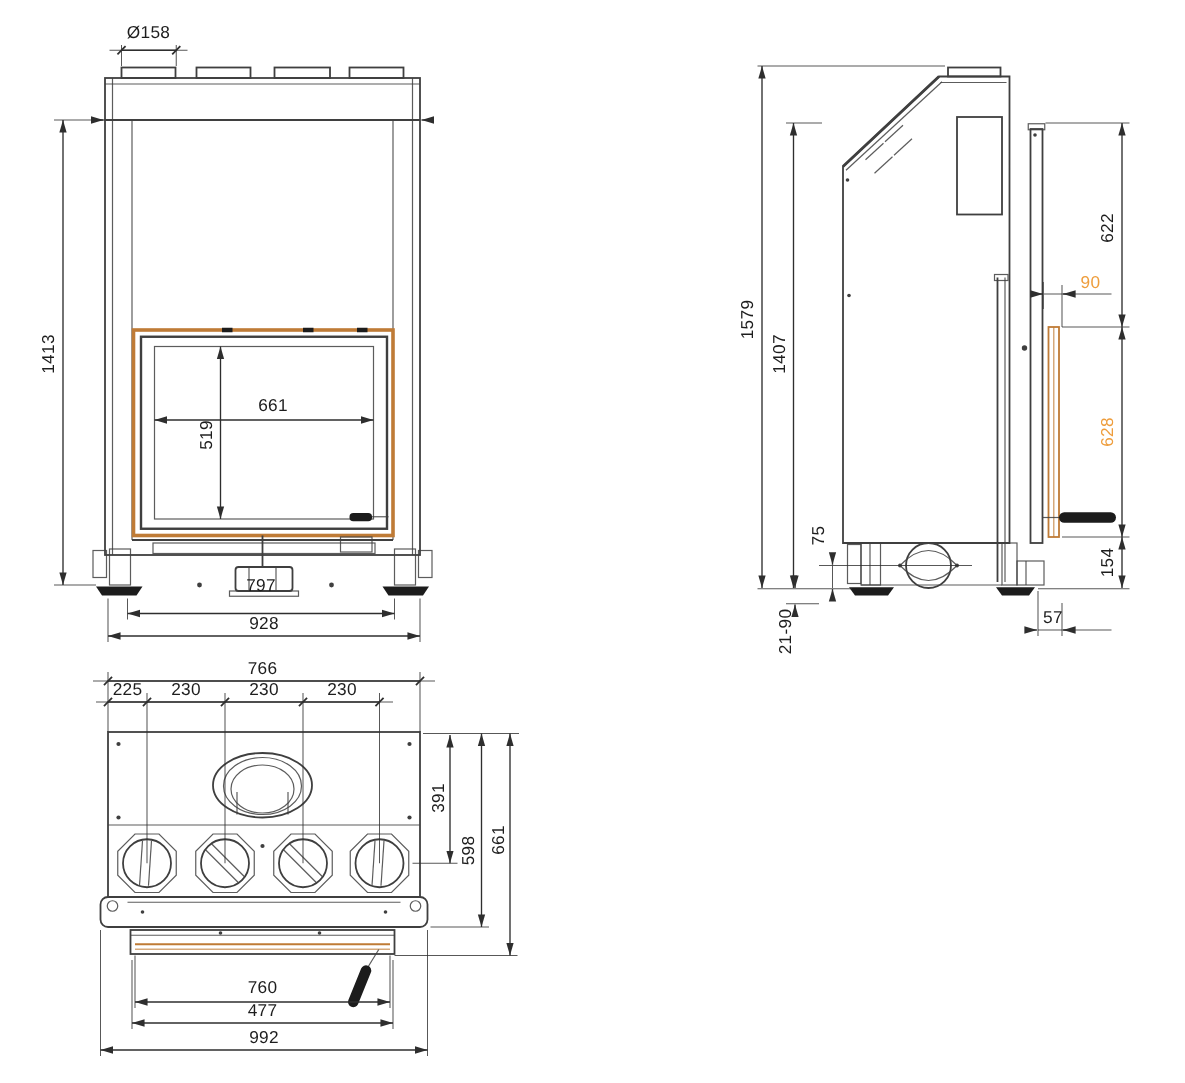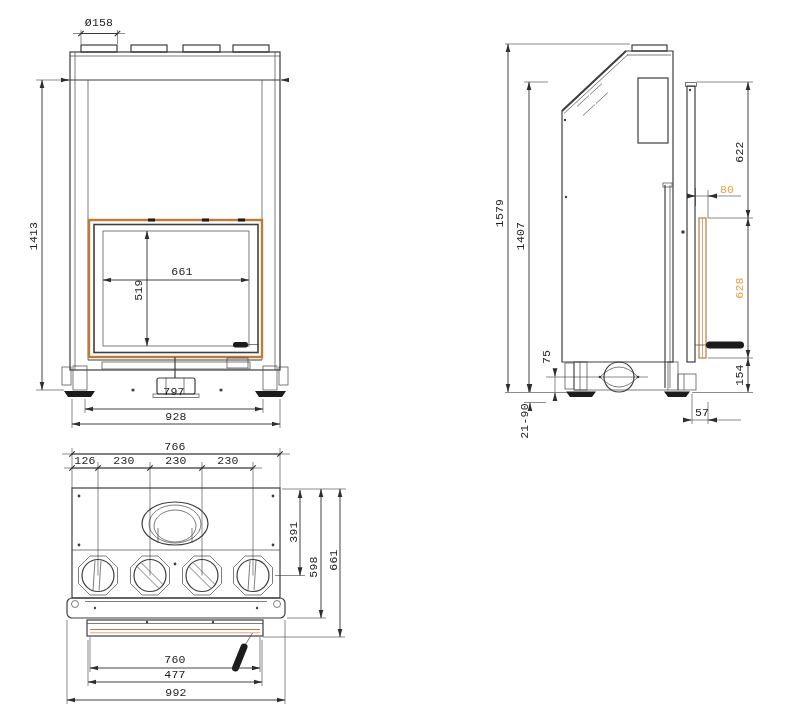--- a/index.html
+++ b/index.html
@@ -1,18 +1,18 @@
 <!DOCTYPE html>
 <html style="--background: #ffffff; --line: #3f3f3f; --dim: #2e2e2e; --frame: #bf7b36; --accent_text: #ee9d3c; --handle: #1c1c1c;"><head>
 <meta charset="utf-8">
 <style>
   html,body{margin:0;padding:0;background:#fff;}
   #canvas{
     position:relative;width:790px;height:722px;background:var(--background,#fff);
-    font-family:Liberation Mono, monospace;overflow:hidden;
+    font-family:Liberation Sans, sans-serif;overflow:hidden;
   }
   svg{position:absolute;left:0;top:0;}
   .ol{stroke:var(--line,#3f3f3f);fill:none;stroke-width:1.2px;}
   .olt{stroke:var(--line,#3f3f3f);fill:none;stroke-width:.8px;opacity:.85;}
   .ol2{stroke:var(--line,#2b2b2b);fill:none;stroke-width:1.9px;}
   .org{stroke:var(--frame,#bf7b36);fill:none;stroke-width:2.4px;}
   .org1{stroke:var(--frame,#bf7b36);fill:none;stroke-width:1.2px;}
   .orgl{stroke:var(--frame,#bf7b36);fill:none;stroke-width:1px;opacity:.65;}
   .dim{stroke:var(--dim,#2e2e2e);fill:none;stroke-width:.9px;}
   .ext{stroke:var(--dim,#2e2e2e);fill:none;stroke-width:.7px;opacity:.8;}
@@ -267,29 +267,29 @@
 <div class="lbl" style="left:99px;top:23px">Ø158</div>
 <div class="lbl vert" style="left:34px;top:236px">1413</div>
 <div class="lbl" style="left:182px;top:272px">661</div>
 <div class="lbl vert" style="left:139px;top:290px">519</div>
 <div class="lbl" style="left:174px;top:392px">797</div>
 <div class="lbl" style="left:176px;top:417px">928</div>
 
 <div class="lbl vert" style="left:500px;top:213px">1579</div>
 <div class="lbl vert" style="left:521px;top:236px">1407</div>
 <div class="lbl vert" style="left:740px;top:152px">622</div>
-<div class="lbl acc" style="left:727px;top:190px">80</div>
+<div class="lbl acc" style="left:727px;top:190px">90</div>
 <div class="lbl vert acc" style="left:740px;top:288px">628</div>
 <div class="lbl vert" style="left:547px;top:357px">75</div>
 <div class="lbl vert" style="left:740px;top:375px">154</div>
 <div class="lbl vert" style="left:525px;top:421px">21-90</div>
 <div class="lbl" style="left:702px;top:413px">57</div>
 
 <div class="lbl" style="left:175px;top:447px">766</div>
-<div class="lbl" style="left:85px;top:461px">126</div>
+<div class="lbl" style="left:85px;top:461px">225</div>
 <div class="lbl" style="left:124px;top:461px">230</div>
 <div class="lbl" style="left:176px;top:461px">230</div>
 <div class="lbl" style="left:228px;top:461px">230</div>
 <div class="lbl vert" style="left:294px;top:532px">391</div>
 <div class="lbl vert" style="left:314px;top:567px">598</div>
 <div class="lbl vert" style="left:334px;top:560px">661</div>
 <div class="lbl" style="left:175px;top:660px">760</div>
 <div class="lbl" style="left:175px;top:675px">477</div>
 <div class="lbl" style="left:176px;top:693px">992</div>
 

